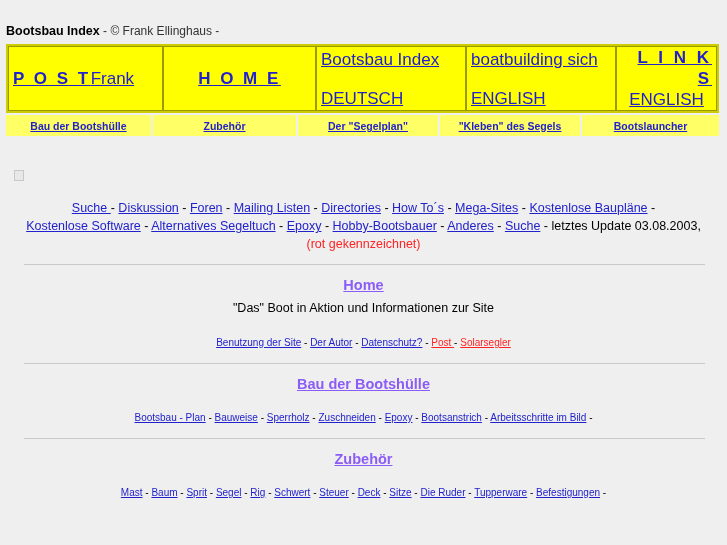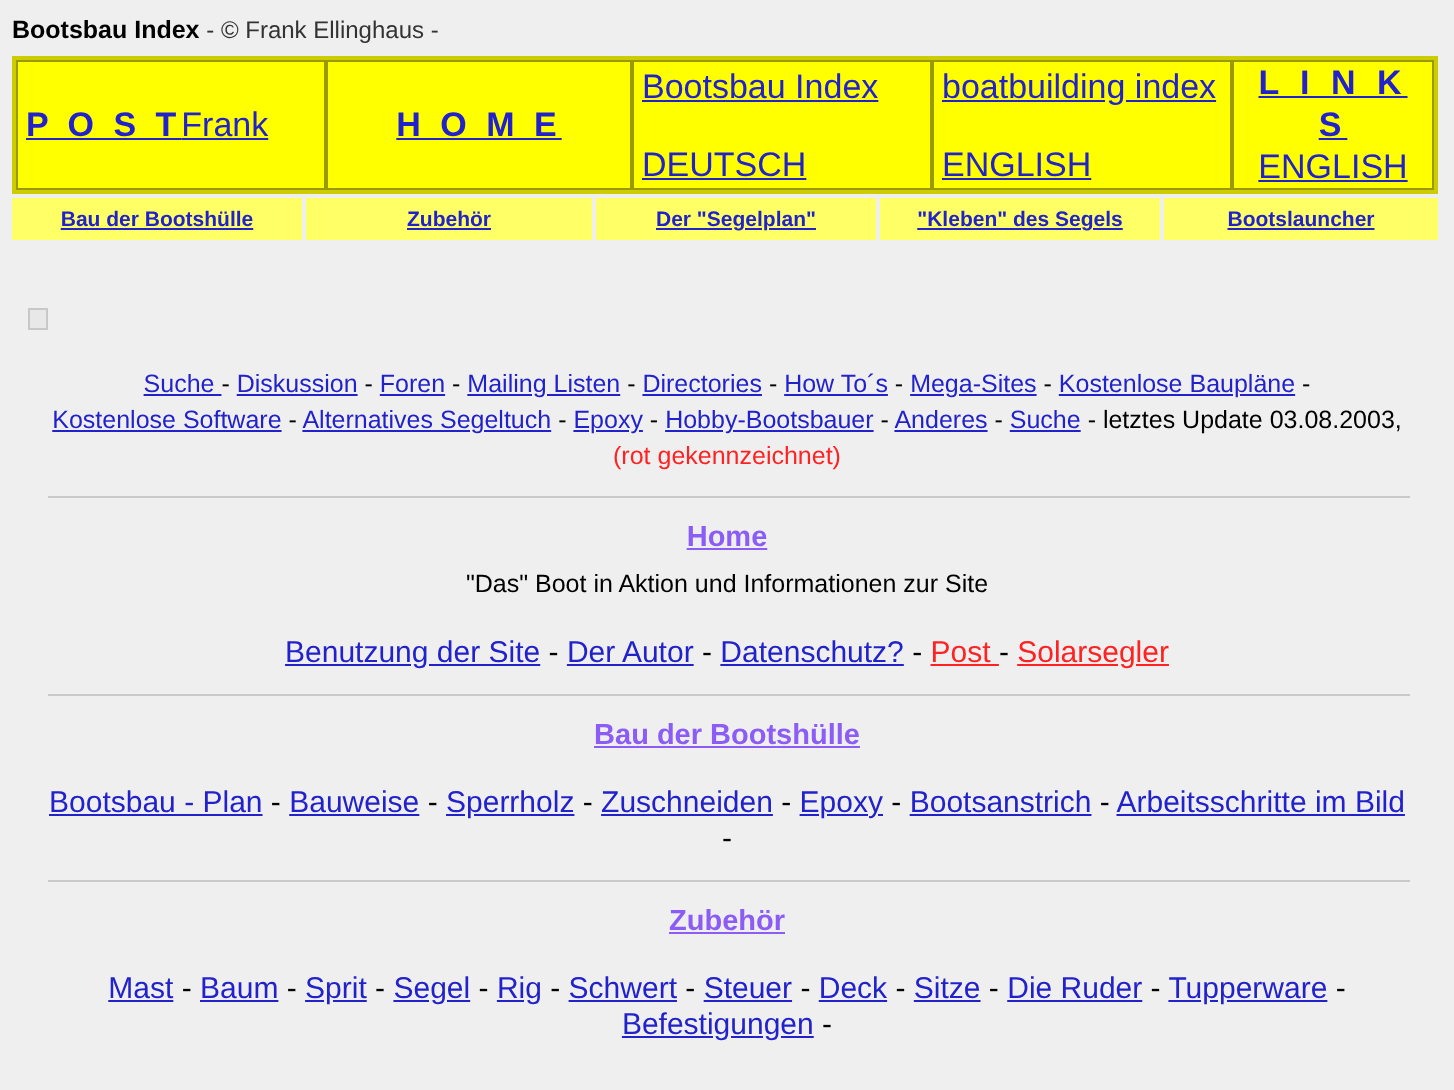--- a/index.html
+++ b/index.html
@@ -11,28 +11,29 @@
   }
   body {
     width: 727px;
     height: 545px;
     overflow: hidden;
     position: relative;
   }
   a {
     color: #2222cc;
     text-decoration: underline;
+    text-align: right;
   }
   a.red {
     color: #ff2222;
   }
   .page-header {
     font-size: 12px;
     color: #000;
-    padding: 8px 0 0 6px;
+    padding: 24px 0 0 6px;
     line-height: 14px;
     white-space: nowrap;
   }
   .page-header .title {
     font-weight: bold;
     font-size: 12.5px;
   }
   .page-header .byline {
     font-weight: normal;
     color: #333;
@@ -137,21 +138,21 @@
   }
   .section h2 a { color: #8b5cf6; font-weight: bold; }
   .section .desc {
     margin: 6px 24px 0 24px;
     font-size: 12.5px;
     line-height: 18px;
     color: #000;
   }
   .section .sublinks {
     margin: 17px 24px 0 24px;
-    font-size: 15px;
+    font-size: 10px;
     line-height: 18px;
     color: #000;
   }
   .section .sublinks a { white-space: nowrap; }
   .sep { color: #000; }
 </style>
 </head>
 <body>
 
 <div class="page-header">
@@ -166,21 +167,21 @@
       <a href="#"><span class="spaced">P O S T</span><span class="small-name">Frank</span></a>
     </td>
     <td class="navcell" style="width:143px">
       <a href="#" class="spaced">H O M E</a>
     </td>
     <td class="navcell left" style="width:140px">
       <a href="#">Bootsbau Index</a><br>
       <a href="#">DEUTSCH</a>
     </td>
     <td class="navcell left" style="width:140px">
-      <a href="#">boatbuilding index</a><br>
+      <a href="#">boatbuilding sich</a><br>
       <a href="#">ENGLISH</a>
     </td>
     <td class="navcell">
       <a href="#" class="big-links">L I N K S</a><br>
       <a href="#" style="font-size:17px">ENGLISH</a>
     </td>
   </tr>
 </tbody>
   </table>
 

